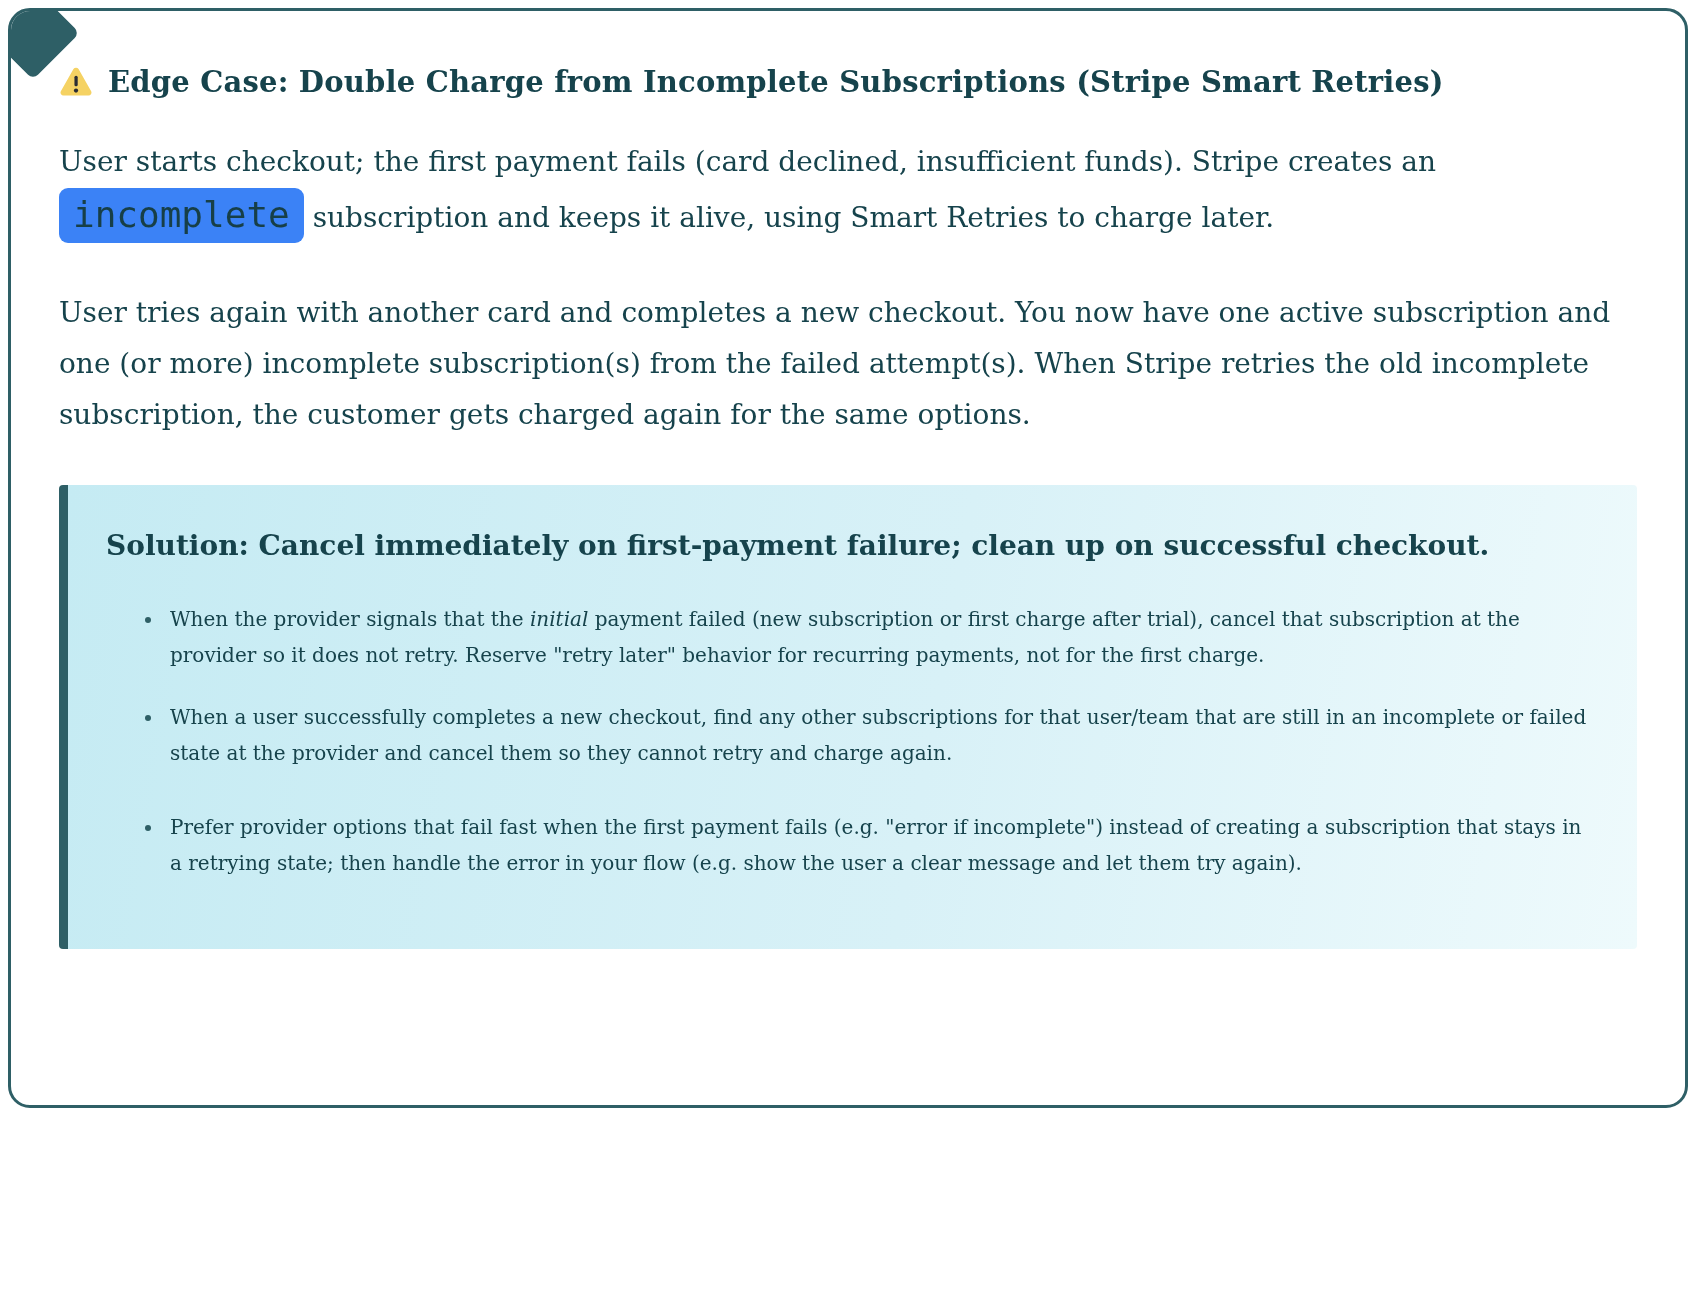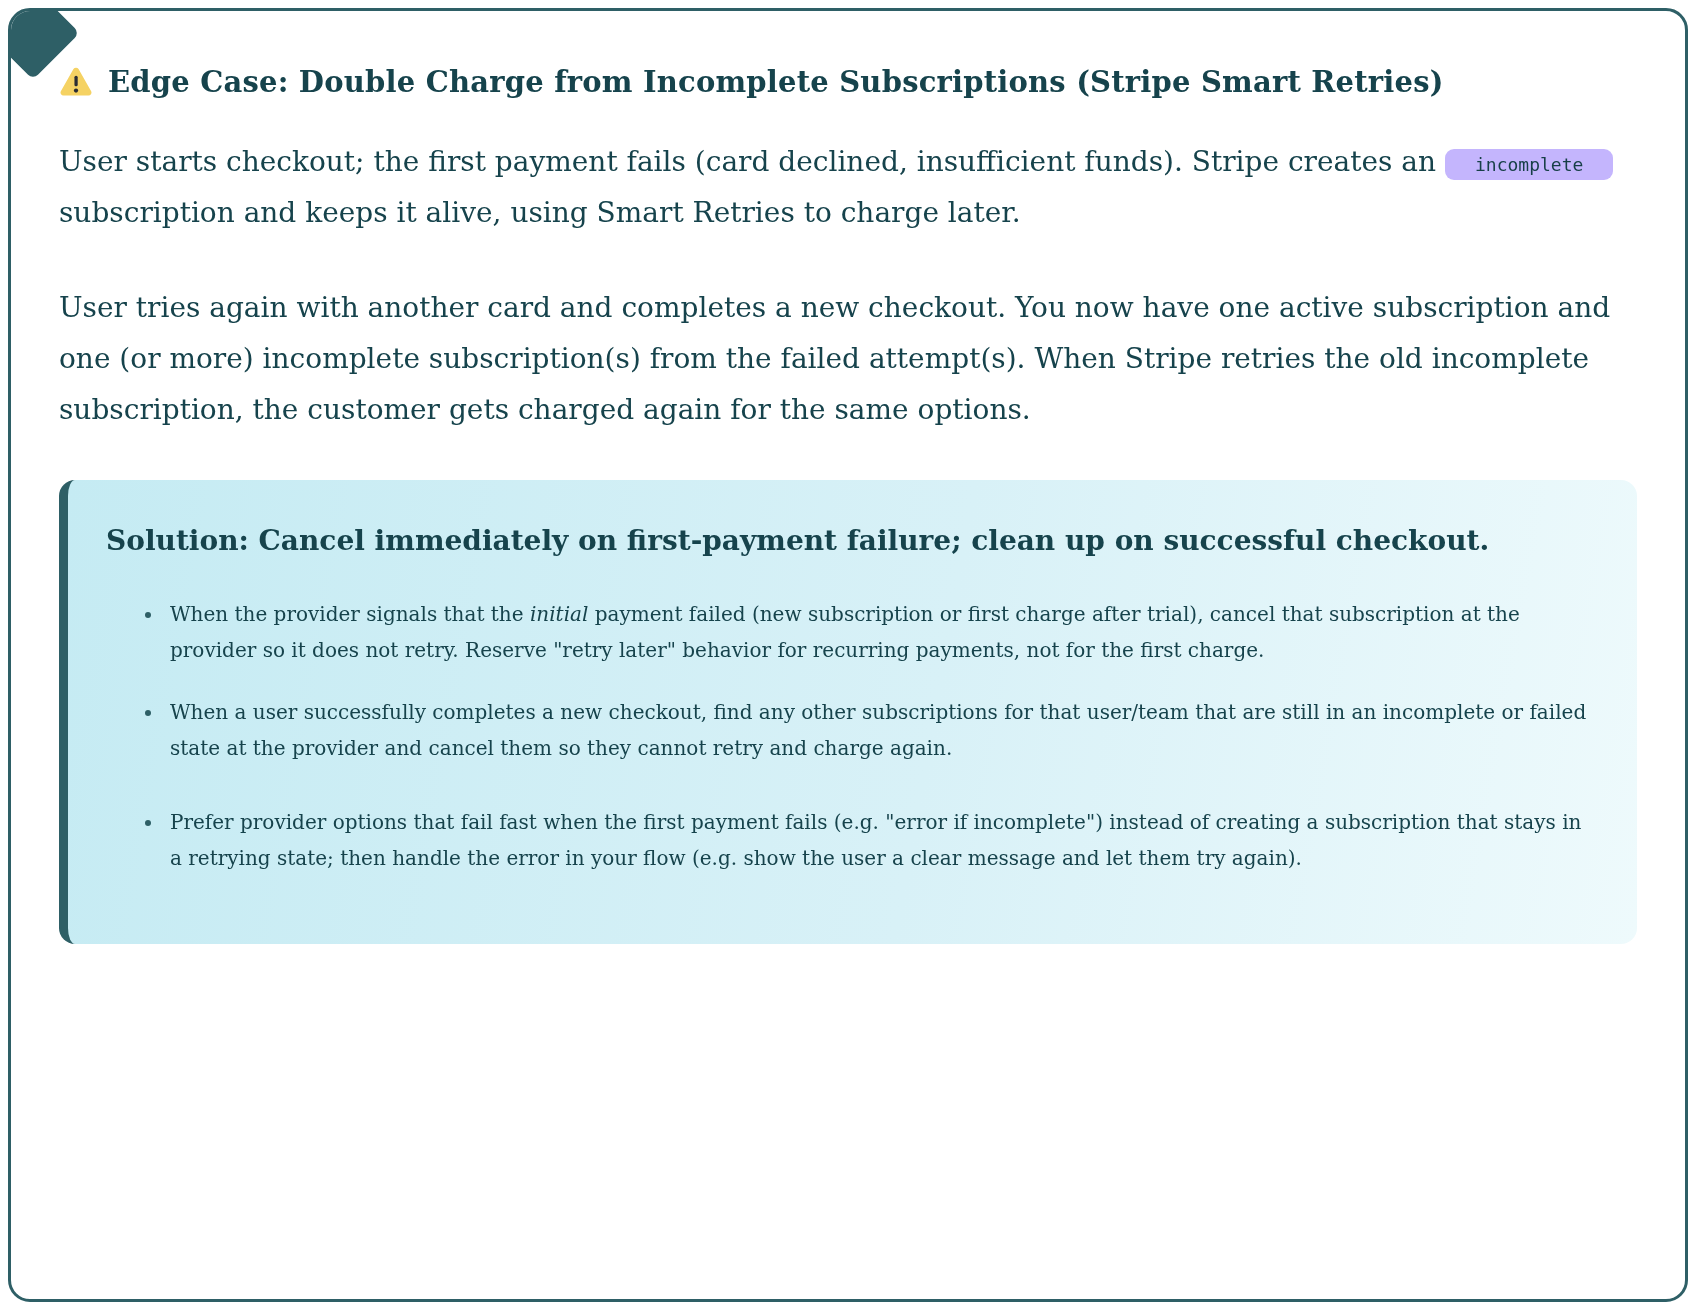--- a/index.html
+++ b/index.html
@@ -6,21 +6,21 @@
   html, body { margin: 0; padding: 0; background: #ffffff; }
   body {
     width: 1696px; height: 1310px;
     font-family: "DejaVu Serif", "Liberation Serif", serif;
     color: #16434c;
   }
   .card {
     position: relative;
     margin: 8px;
     width: 1680px;
-    height: 1294px;
+    height: 1100px;
     background: #ffffff;
     border: 3px solid #2e5f66;
     border-radius: 22px;
     overflow: hidden;
     padding: 40px 48px;
   }
   .corner-fold {
     position: absolute;
     top: -11px; left: -11px;
     width: 66px; height: 66px;
@@ -38,32 +38,32 @@
     letter-spacing: 0.2px;
   }
   .warn-icon { display: inline-flex; flex: 0 0 auto; }
   .para {
     font-size: 28px;
     line-height: 1.82;
     margin: 0 0 44px 0;
   }
   .chip {
     font-family: "DejaVu Sans Mono", "Liberation Mono", monospace;
-    background: #c4b5fd;
+    background: #3b82f6;
     color: #173f47;
     border-radius: 9px;
-    padding: 4px 30px;
-    font-size: 18px;
+    padding: 4px 14px;
+    font-size: 36px;
     line-height: 1.3;
     display: inline-block;
   }
   .solution {
     margin-top: 14px;
     border-left: 9px solid #2e5f66;
-    border-radius: 16px;
+    border-radius: 4px;
     background: linear-gradient(100deg, #c5ebf3 0%, #d8f1f7 55%, #eefafc 100%);
     padding: 40px 44px 68px 38px;
   }
   .sol-heading {
     font-weight: bold;
     font-size: 28px;
     line-height: 1.5;
     margin: 0 0 34px 0;
   }
   .sol-list { margin: 0; padding-left: 58px; }

